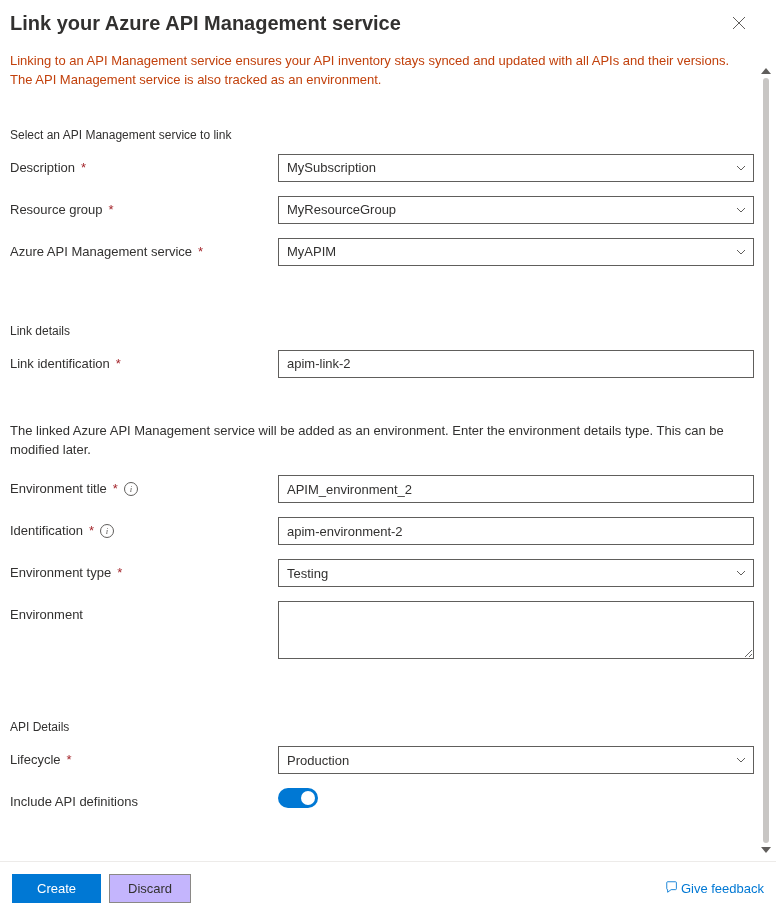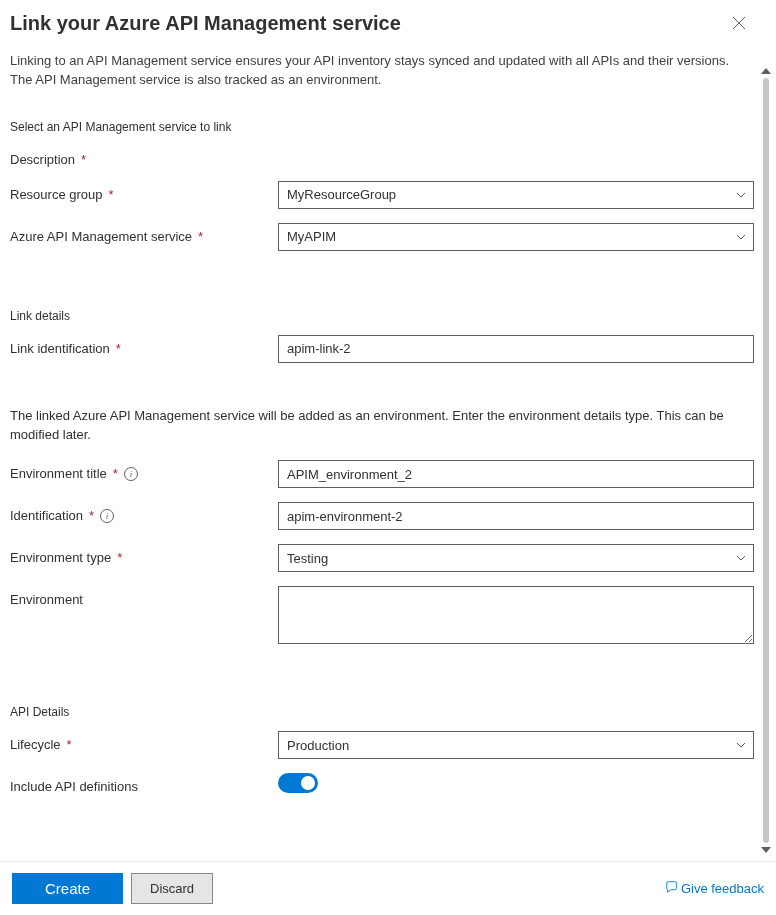--- a/index.html
+++ b/index.html
@@ -37,23 +37,23 @@
   .close-btn {
     background: none;
     border: none;
     padding: 6px;
     cursor: pointer;
     color: #605e5c;
     font-size: 14px;
     line-height: 1;
   }
   .intro {
-    color: #404040;
+    color: #c2410c;
     line-height: 1.45;
-    margin-bottom: 30px;
+    margin-bottom: 38px;
   }
   .section-head {
     font-weight: 400;
     font-size: 12px;
     margin: 18px 0 12px 0;
   }
   .section-desc {
     color: #323130;
     line-height: 1.45;
     margin: 4px 0 16px 0;
@@ -148,27 +148,27 @@
     align-items: center;
     justify-content: space-between;
     padding: 0 12px;
     background: #ffffff;
   }
   .footer-left { display: flex; gap: 8px; }
   .btn-primary {
     background: #0078d4;
     color: #ffffff;
     border: 1px solid #0078d4;
-    padding: 6px 32px;
+    padding: 6px 24px;
     font-family: inherit;
-    font-size: 15px;
+    font-size: 13px;
     cursor: pointer;
   }
   .btn-secondary {
-    background: #e5e5e5;
+    background: #c4b5fd;
     color: #323130;
     border: 1px solid #8a8886;
     padding: 6px 18px;
     font-family: inherit;
     font-size: 13px;
     cursor: pointer;
   }
   .feedback-link {
     color: #0078d4;
     text-decoration: none;
@@ -222,20 +222,30 @@
 
   <p class="intro">Linking to an API Management service ensures your API inventory stays synced and updated with all APIs and their versions. The API Management service is also tracked as an environment.</p>
 
   <div class="section-head">Select an API Management service to link</div>
 
   <div class="form-row">
     <div class="form-label">
       <span>Description</span>
         <span class="req">*</span>
     </div>
+    <div class="form-control-wrap">
+      <div class="select">
+        <span>MySubscription</span>
+        <span class="chev">
+            <svg width="12" height="12" viewBox="0 0 12 12">
+              <path d="M2 4 L6 8 L10 4" fill="none" stroke="#605e5c" stroke-width="1"></path>
+            </svg>
+          </span>
+      </div>
+    </div>
   </div>
 
   <div class="form-row">
     <div class="form-label">
       <span>Resource group</span>
         <span class="req">*</span>
     </div>
     <div class="form-control-wrap">
       <div class="select">
         <span>MyResourceGroup</span>

